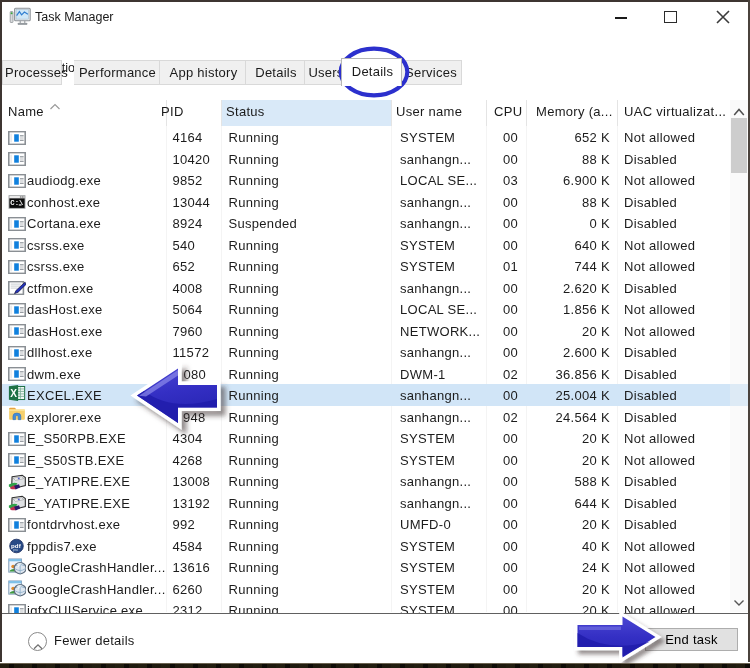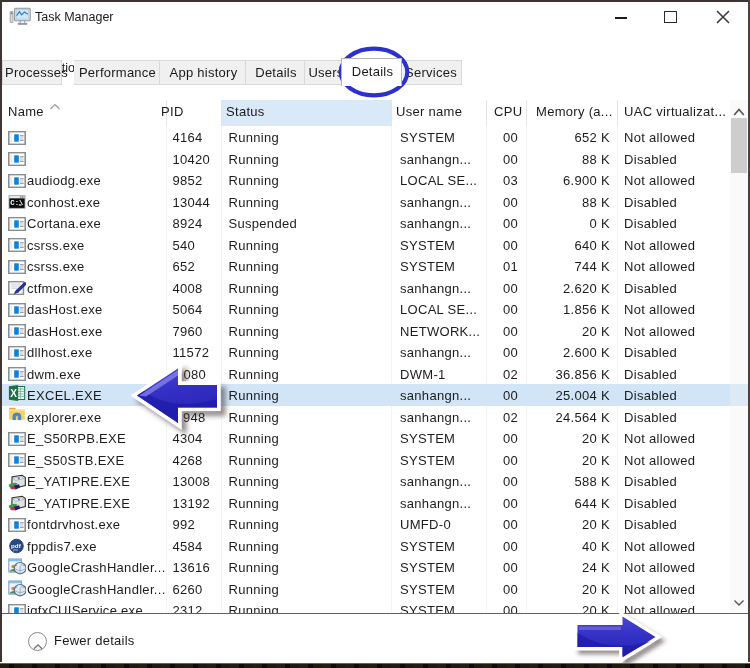--- a/index.html
+++ b/index.html
@@ -505,20 +505,21 @@
         <path d="M 3.5 3.5 L 8 8 L 12.5 3.5" stroke="#555" stroke-width="1.4" fill="none"></path>
       </svg></div>
 
   <div class="abs" style="left:2px;top:613.7px;width:746px;height:7px;background:#fff"></div>
   <div class="abs" id="tbl-bottom"></div>
   <div class="abs" id="fd-circ"></div>
   <div class="abs" style="left:32.5px;top:637px"><svg width="10" height="8" viewBox="0 0 10 8">
         <path d="M 1 5.8 L 5 1.8 L 9 5.8" stroke="#6f6f6f" stroke-width="1.25" fill="none"></path>
       </svg></div>
   <div class="abs" id="fd-text">Fewer details</div>
+  <div class="abs" id="endtask">End task</div>
 
   <svg class="abs" style="left:320px;top:40px" width="110" height="66" viewBox="0 0 110 66">
     <ellipse cx="54" cy="32" rx="33.3" ry="23.4" fill="none" stroke="#2c30cd" stroke-width="4.1"></ellipse>
   </svg>
 
   <svg class="abs" style="left:120px;top:352px" width="115" height="90" viewBox="0 0 115 90">
     <defs>
       <linearGradient id="ag1" x1="0" y1="0" x2="0.3" y2="1">
         <stop offset="0" stop-color="#4a46d2"></stop>
           <stop offset="0.5" stop-color="#342fc4"></stop>

